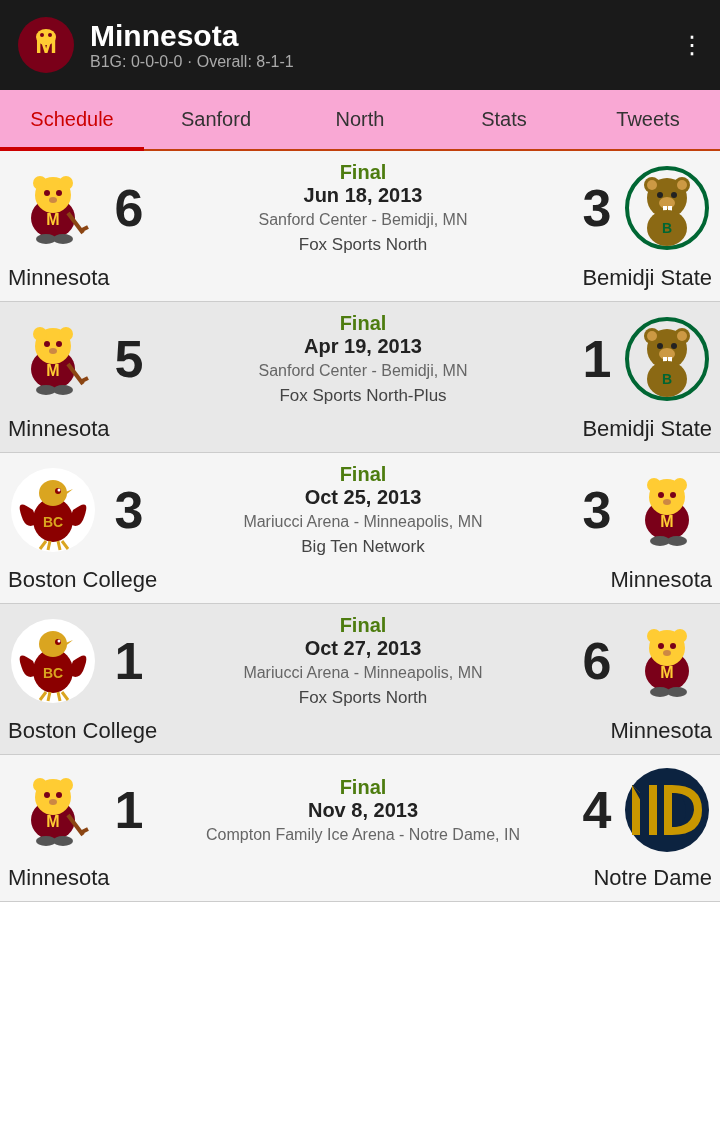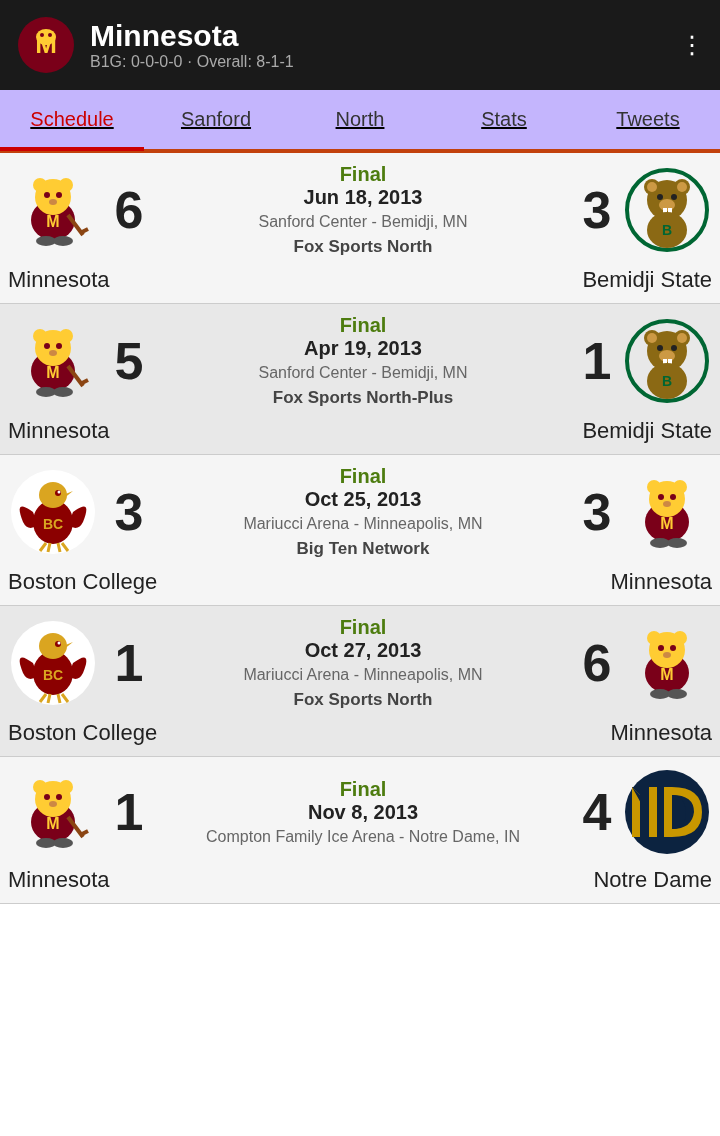--- a/index.html
+++ b/index.html
@@ -36,23 +36,22 @@
     }
     .menu-dots {
       color: #fff;
       font-size: 24px;
       cursor: pointer;
     }
 
     
     .tabs {
       display: flex;
-      background: #c4b5fd;
-      border-bottom: 4px solid #c2410c;
-      text-decoration: underline;
+      background: #f9a8d4;
+      border-bottom: 2px solid #c2410c;
     }
     .tab {
       flex: 1;
       text-align: center;
       padding: 18px 0;
       font-size: 20px;
       color: #333;
       cursor: pointer;
       position: relative;
     }
@@ -118,21 +117,20 @@
     }
     .game-venue {
       font-size: 16px;
       color: #666;
       margin-top: 4px;
     }
     .game-network {
       font-size: 17px;
       color: #444;
       margin-top: 6px;
-      font-weight: bold;
     }
     .team-names-row {
       display: flex;
       justify-content: space-between;
       padding: 0 8px 10px 8px;
       font-size: 22px;
       color: #222;
     }
   </style>
 </head>

